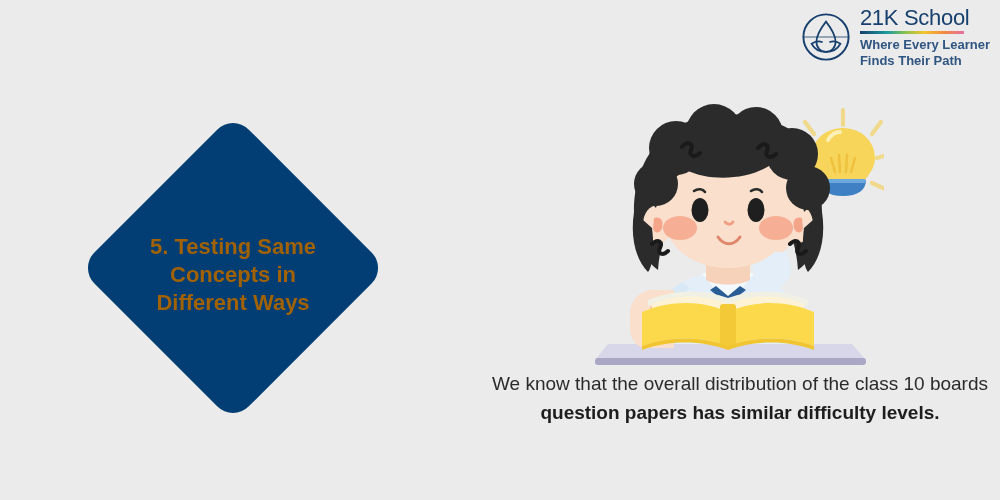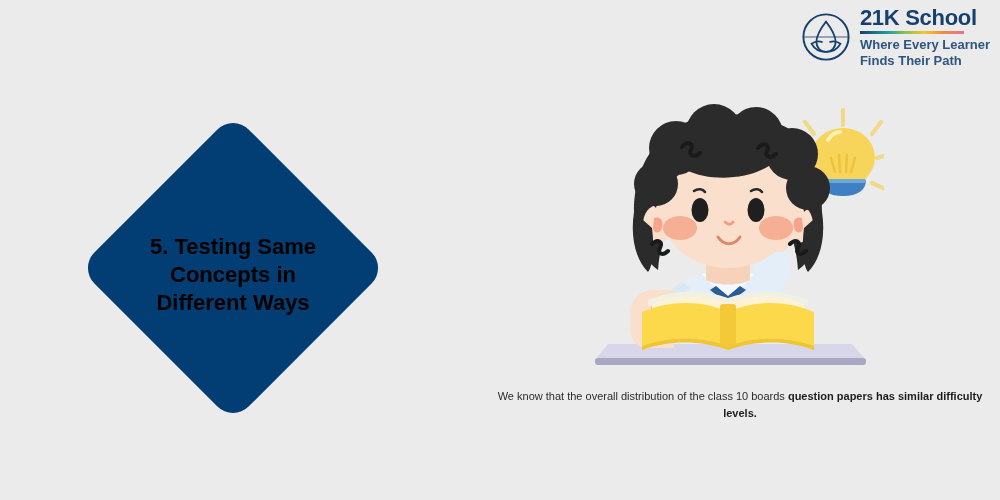--- a/index.html
+++ b/index.html
@@ -16,21 +16,21 @@
     position:absolute;
     top:6px; right:10px;
     display:flex;
     align-items:center;
     gap:9px;
   }
   .logo-mark{ width:50px; height:50px; flex:none; display:block; }
   .logo-text{ display:flex; flex-direction:column; }
   .logo-title{
     font-size:22px;
-    font-weight:bold;
+    font-weight:normal;
     color:#17406e;
     letter-spacing:-0.3px;
     line-height:1.05;
   }
   .logo-rule{
     height:3px;
     width:104px;
     margin:2px 0 3px 0;
     background:linear-gradient(90deg,#17406e 0%, #1a9aa0 26%, #8cc44a 44%, #f4c430 62%, #f28b3c 80%, #e86fa0 100%);
   }
@@ -55,43 +55,43 @@
     margin-left:-109px; margin-top:-109px;
     background:#023e73;
     border-radius:22px;
     transform:rotate(45deg);
   }
   .diamond-title{
     position:relative;
     z-index:2;
     width:250px;
     text-align:center;
-    color:#000000;
+    color:#a16207;
     font-size:22px;
     font-weight:bold;
     line-height:1.28;
     margin-top:14px;
     white-space:pre-line;
   }
 
   
   .illustration{
     position:absolute;
     left:590px; top:92px;
     width:294px; height:275px;
   }
   .illustration svg{ display:block; width:100%; height:100%; }
 
   
   .body-copy{
     position:absolute;
-    left:490px; top:388px;
+    left:490px; top:370px;
     width:500px;
     text-align:center;
-    font-size:11px;
+    font-size:19px;
     line-height:1.52;
     color:#2b2b2b;
   }
   .body-copy b{ font-weight:bold; color:#1d1d1d; }
   .body-copy p{ margin:0; }
 </style>
 </head>
 <body>
 
 <div class="logo-block">

